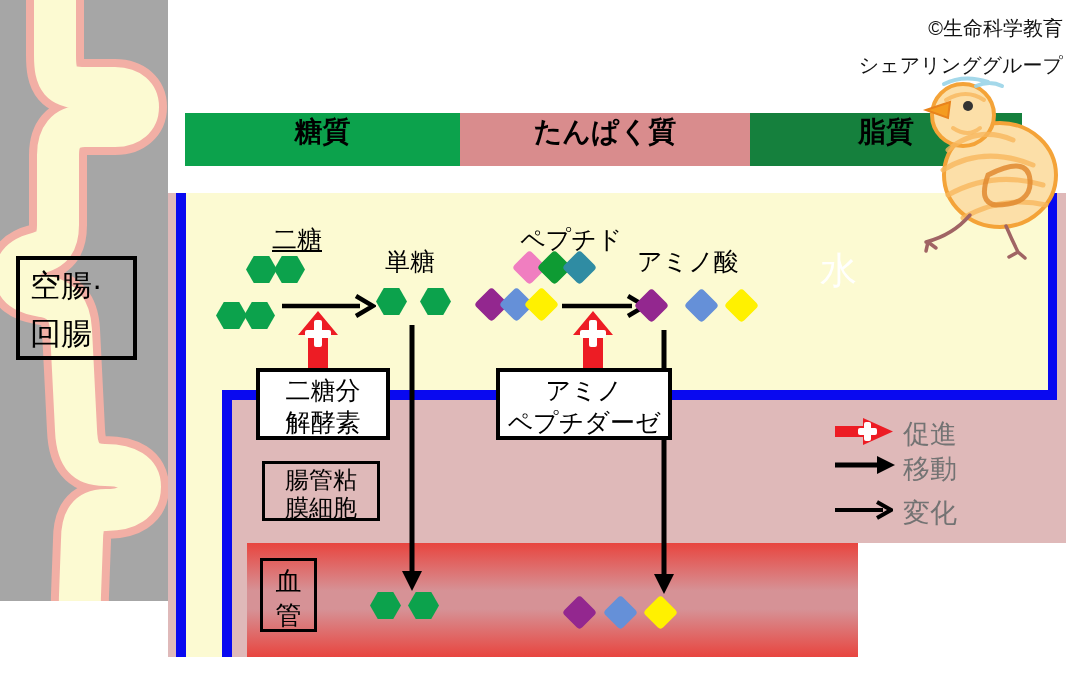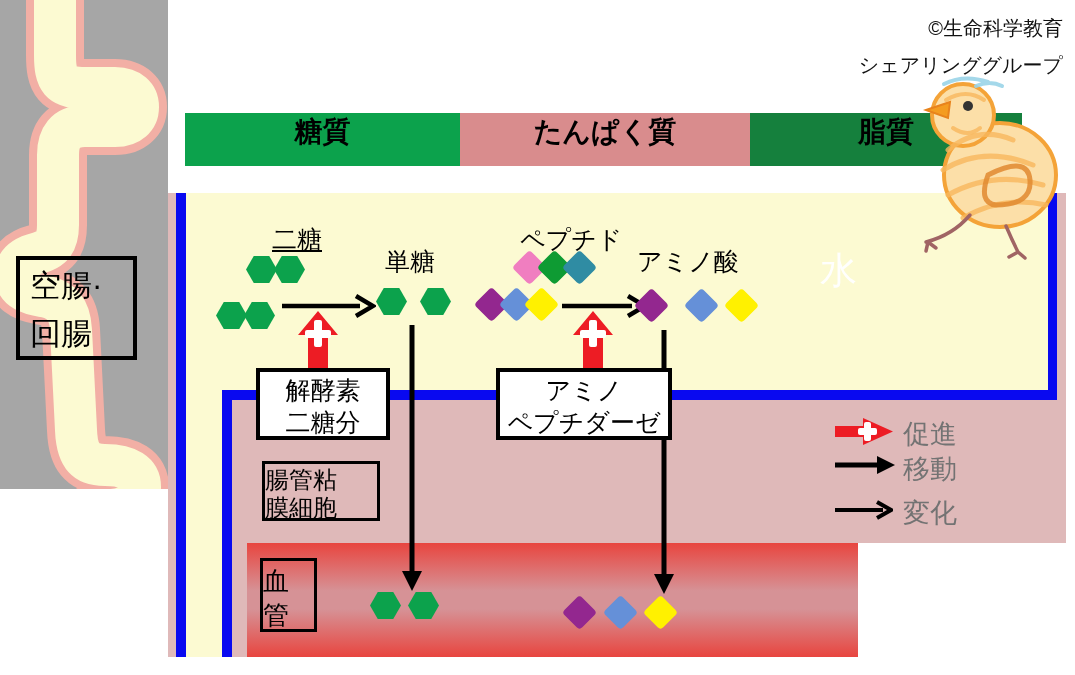--- a/index.html
+++ b/index.html
@@ -1,21 +1,21 @@
 <!DOCTYPE html>
 <html><head>
 <meta charset="utf-8">
 <style>
   * { margin:0; padding:0; box-sizing:border-box; }
   body { background:#fff; font-family:"Liberation Sans","DejaVu Sans",sans-serif; }
   #stage { position:relative; width:1075px; height:675px; background:#fff; overflow:hidden; }
   .abs { position:absolute; }
 
   
-  #sidebar { left:0; top:0; width:168px; height:489px; background:#A6A6A6; overflow:hidden; }
+  #sidebar { left:0; top:0; width:168px; height:601px; background:#A6A6A6; overflow:hidden; }
   #region-box { left:16px; top:256px; width:121px; height:104px; border:4px solid #000;
                 font-size:31px; line-height:48px; color:#000; padding:2px 0 0 10px; }
   #region-box span { display:block; }
 
   
   #copyright { right:12px; top:10px; text-align:right; font-size:20px; line-height:37px; color:#111; }
   #copyright span { display:block; }
 
   
   #nutrient-bar { left:185px; top:113px; width:837px; height:53px; display:flex; z-index:2; }
@@ -35,21 +35,21 @@
   .blue-horiz { left:54px; top:197px; width:835px; height:10px; }
   .blue-inner { left:54px; top:197px; width:10px; height:267px; }
   .yellow-top { left:18px; top:0; width:862px; height:197px; background:#FCFAD2; }
   .yellow-col { left:18px; top:0; width:36px; height:464px; background:#FCFAD2; }
   #vessel { left:79px; top:350px; width:611px; height:114px;
             background:linear-gradient(180deg,#E8453F 0%,#D69296 42%,#D69296 58%,#E8453F 100%); }
 
   .lbl { color:#000; font-size:25px; text-align:center; white-space:nowrap; }
   .white-box { background:#fff; border:4px solid #000; text-align:center;
                font-size:25px; line-height:32px; color:#000; padding-top:2px; }
-  .clear-box { border:3px solid #000; color:#000; text-align:left; }
+  .clear-box { border:3px solid #000; color:#000; text-align:center; }
 
   
   .hex { width:31px; height:27px; background:#0CA24C;
          clip-path:polygon(0 50%,25% 0,75% 0,100% 50%,75% 100%,25% 100%); }
   .dia { width:25px; height:25px; transform:rotate(45deg); border-radius:4px; }
   .dia-pink  { background:#F07EC0; }
   .dia-green { background:#0E9B33; }
   .dia-teal  { background:#2F8CA3; }
   .dia-purple{ background:#93278F; }
   .dia-blue  { background:#6590D8; }
@@ -128,22 +128,22 @@
       <rect x="16" y="9" width="8" height="27" rx="2" fill="#fff"></rect>
       <rect x="7" y="19" width="26" height="8" rx="2" fill="#fff"></rect>
     </svg>
 
     <svg class="abs" style="left:234px;top:132px;" width="20" height="266">
       <line x1="10" y1="0" x2="10" y2="248" stroke="#000" stroke-width="5"></line>
       <polygon points="0,246 20,246 10,266" fill="#000"></polygon>
     </svg>
 
     <div class="abs white-box" style="left:88px;top:175px;width:134px;height:72px;">
+      <span style="display:block">二糖分</span>
       <span style="display:block">解酵素</span>
-      <span style="display:block">二糖分</span>
     </div>
 
     <div class="abs lbl" style="left:352px;top:30px;width:100px;">ペプチド</div>
     <div class="abs dia dia-pink" style="left:349px;top:62px;"></div>
     <div class="abs dia dia-green" style="left:374px;top:62px;"></div>
     <div class="abs dia dia-teal" style="left:399px;top:62px;"></div>
     <div class="abs dia dia-purple" style="left:311px;top:99px;"></div>
     <div class="abs dia dia-blue" style="left:336px;top:99px;"></div>
     <div class="abs dia dia-yellow" style="left:361px;top:99px;"></div>
 

